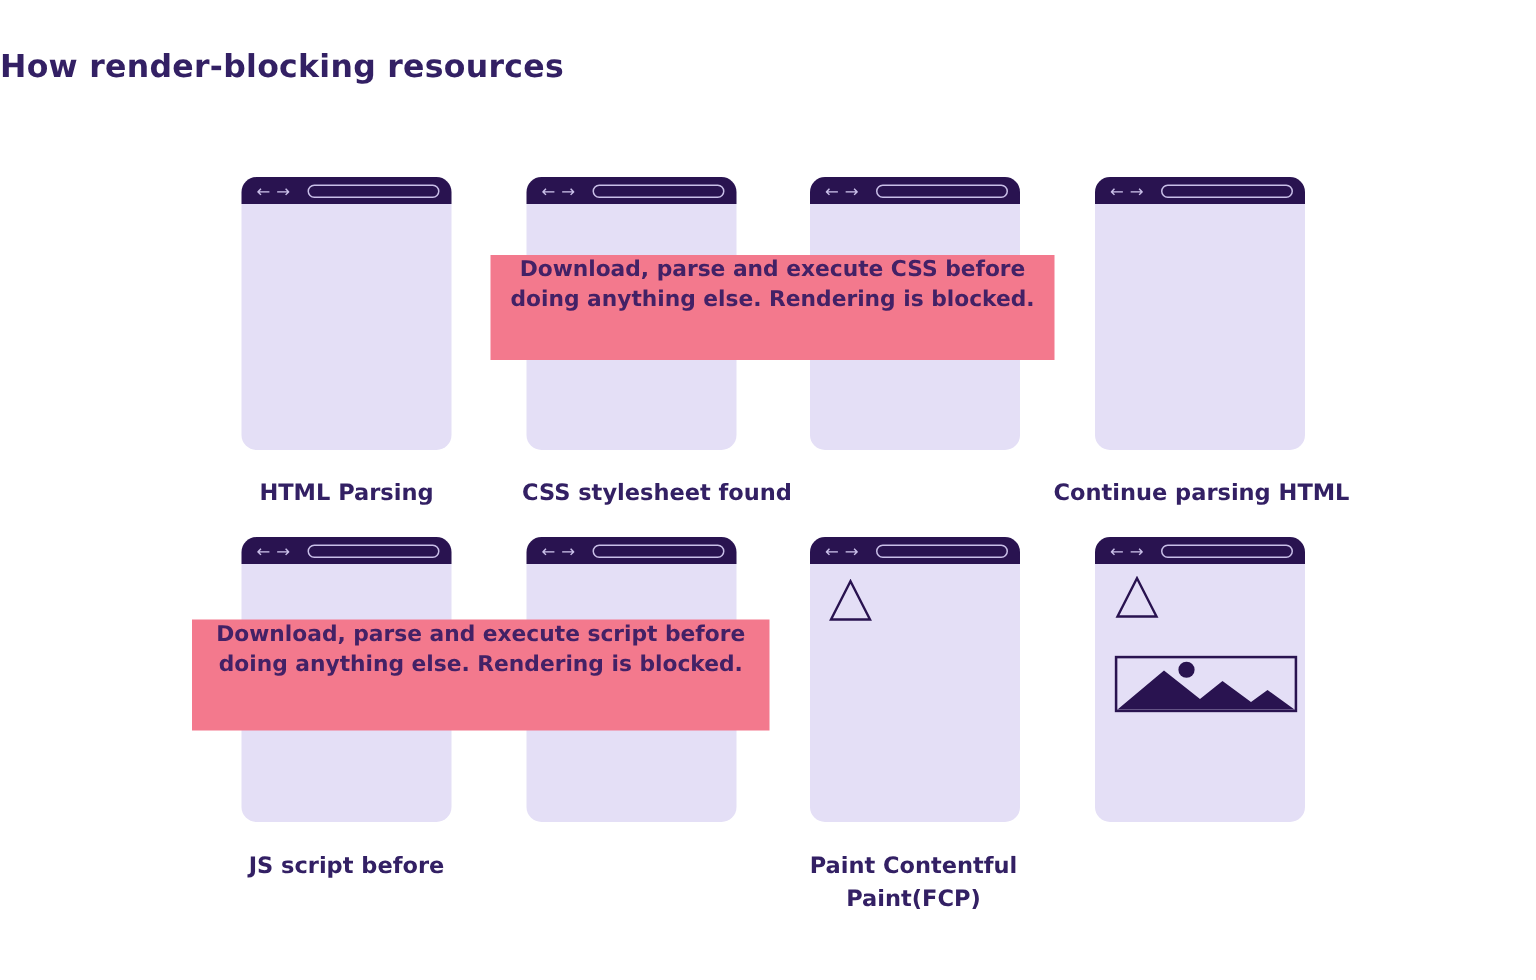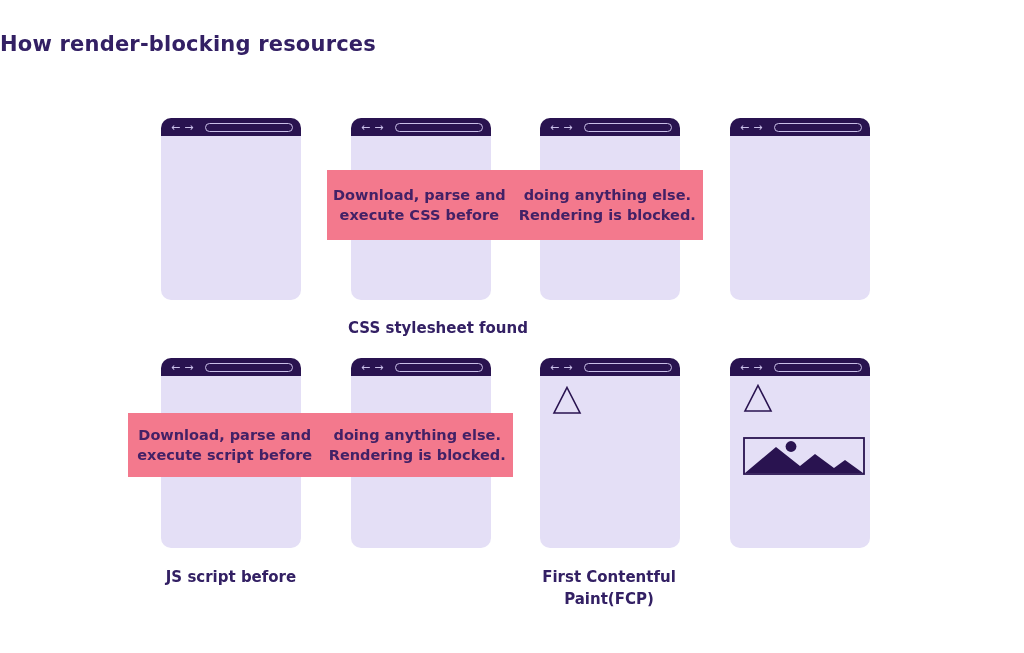--- a/index.html
+++ b/index.html
@@ -29,21 +29,21 @@
   }
   .content-svg{position:absolute;}
 
   .lbl{
     position:absolute;width:220px;text-align:center;
     color:#332064;font-size:15px;font-weight:bold;line-height:22px;
   }
 
   .callout{
     position:absolute;background:#F3798D;z-index:5;
-    display:flex;flex-direction:row;justify-content:flex-end;align-items:center;
+    display:flex;flex-direction:column;justify-content:flex-start;align-items:center;
     color:#432166;font-size:14.5px;font-weight:bold;line-height:20px;text-align:center;
   }
 </style>
 </head>
 <body>
 
 <div class="canvas">
 
   <div class="title">
     <div>How render-blocking resources</div>
@@ -132,29 +132,35 @@
         <circle cx="48" cy="9.5" r="5.4" fill="#291350"></circle>
       </svg>
     </div>
   </div>
 
   <div class="callout" style="left:327px;top:170px;width:376px;height:70px">
     <div>Download, parse and execute CSS before</div>
     <div>doing anything else. Rendering is blocked.</div>
   </div>
 
-  <div class="callout" style="left:128px;top:413px;width:385px;height:64px">
+  <div class="callout" style="left:128px;top:413px;width:385px;height:74px">
     <div>Download, parse and execute script before</div>
     <div>doing anything else. Rendering is blocked.</div>
   </div>
 
+  <div class="lbl" style="left:121px;top:317px">
+    <div>HTML Parsing</div>
+  </div>
   <div class="lbl" style="left:328px;top:317px">
     <div>CSS stylesheet found</div>
+  </div>
+  <div class="lbl" style="left:691px;top:317px">
+    <div>Continue parsing HTML</div>
   </div>
   <div class="lbl" style="left:121px;top:566px">
     <div>JS script before</div>
   </div>
   <div class="lbl" style="left:499px;top:566px">
-    <div>First Contentful</div>
+    <div>Paint Contentful</div>
     <div>Paint(FCP)</div>
   </div>
 
 </div>
 
 </body></html>

